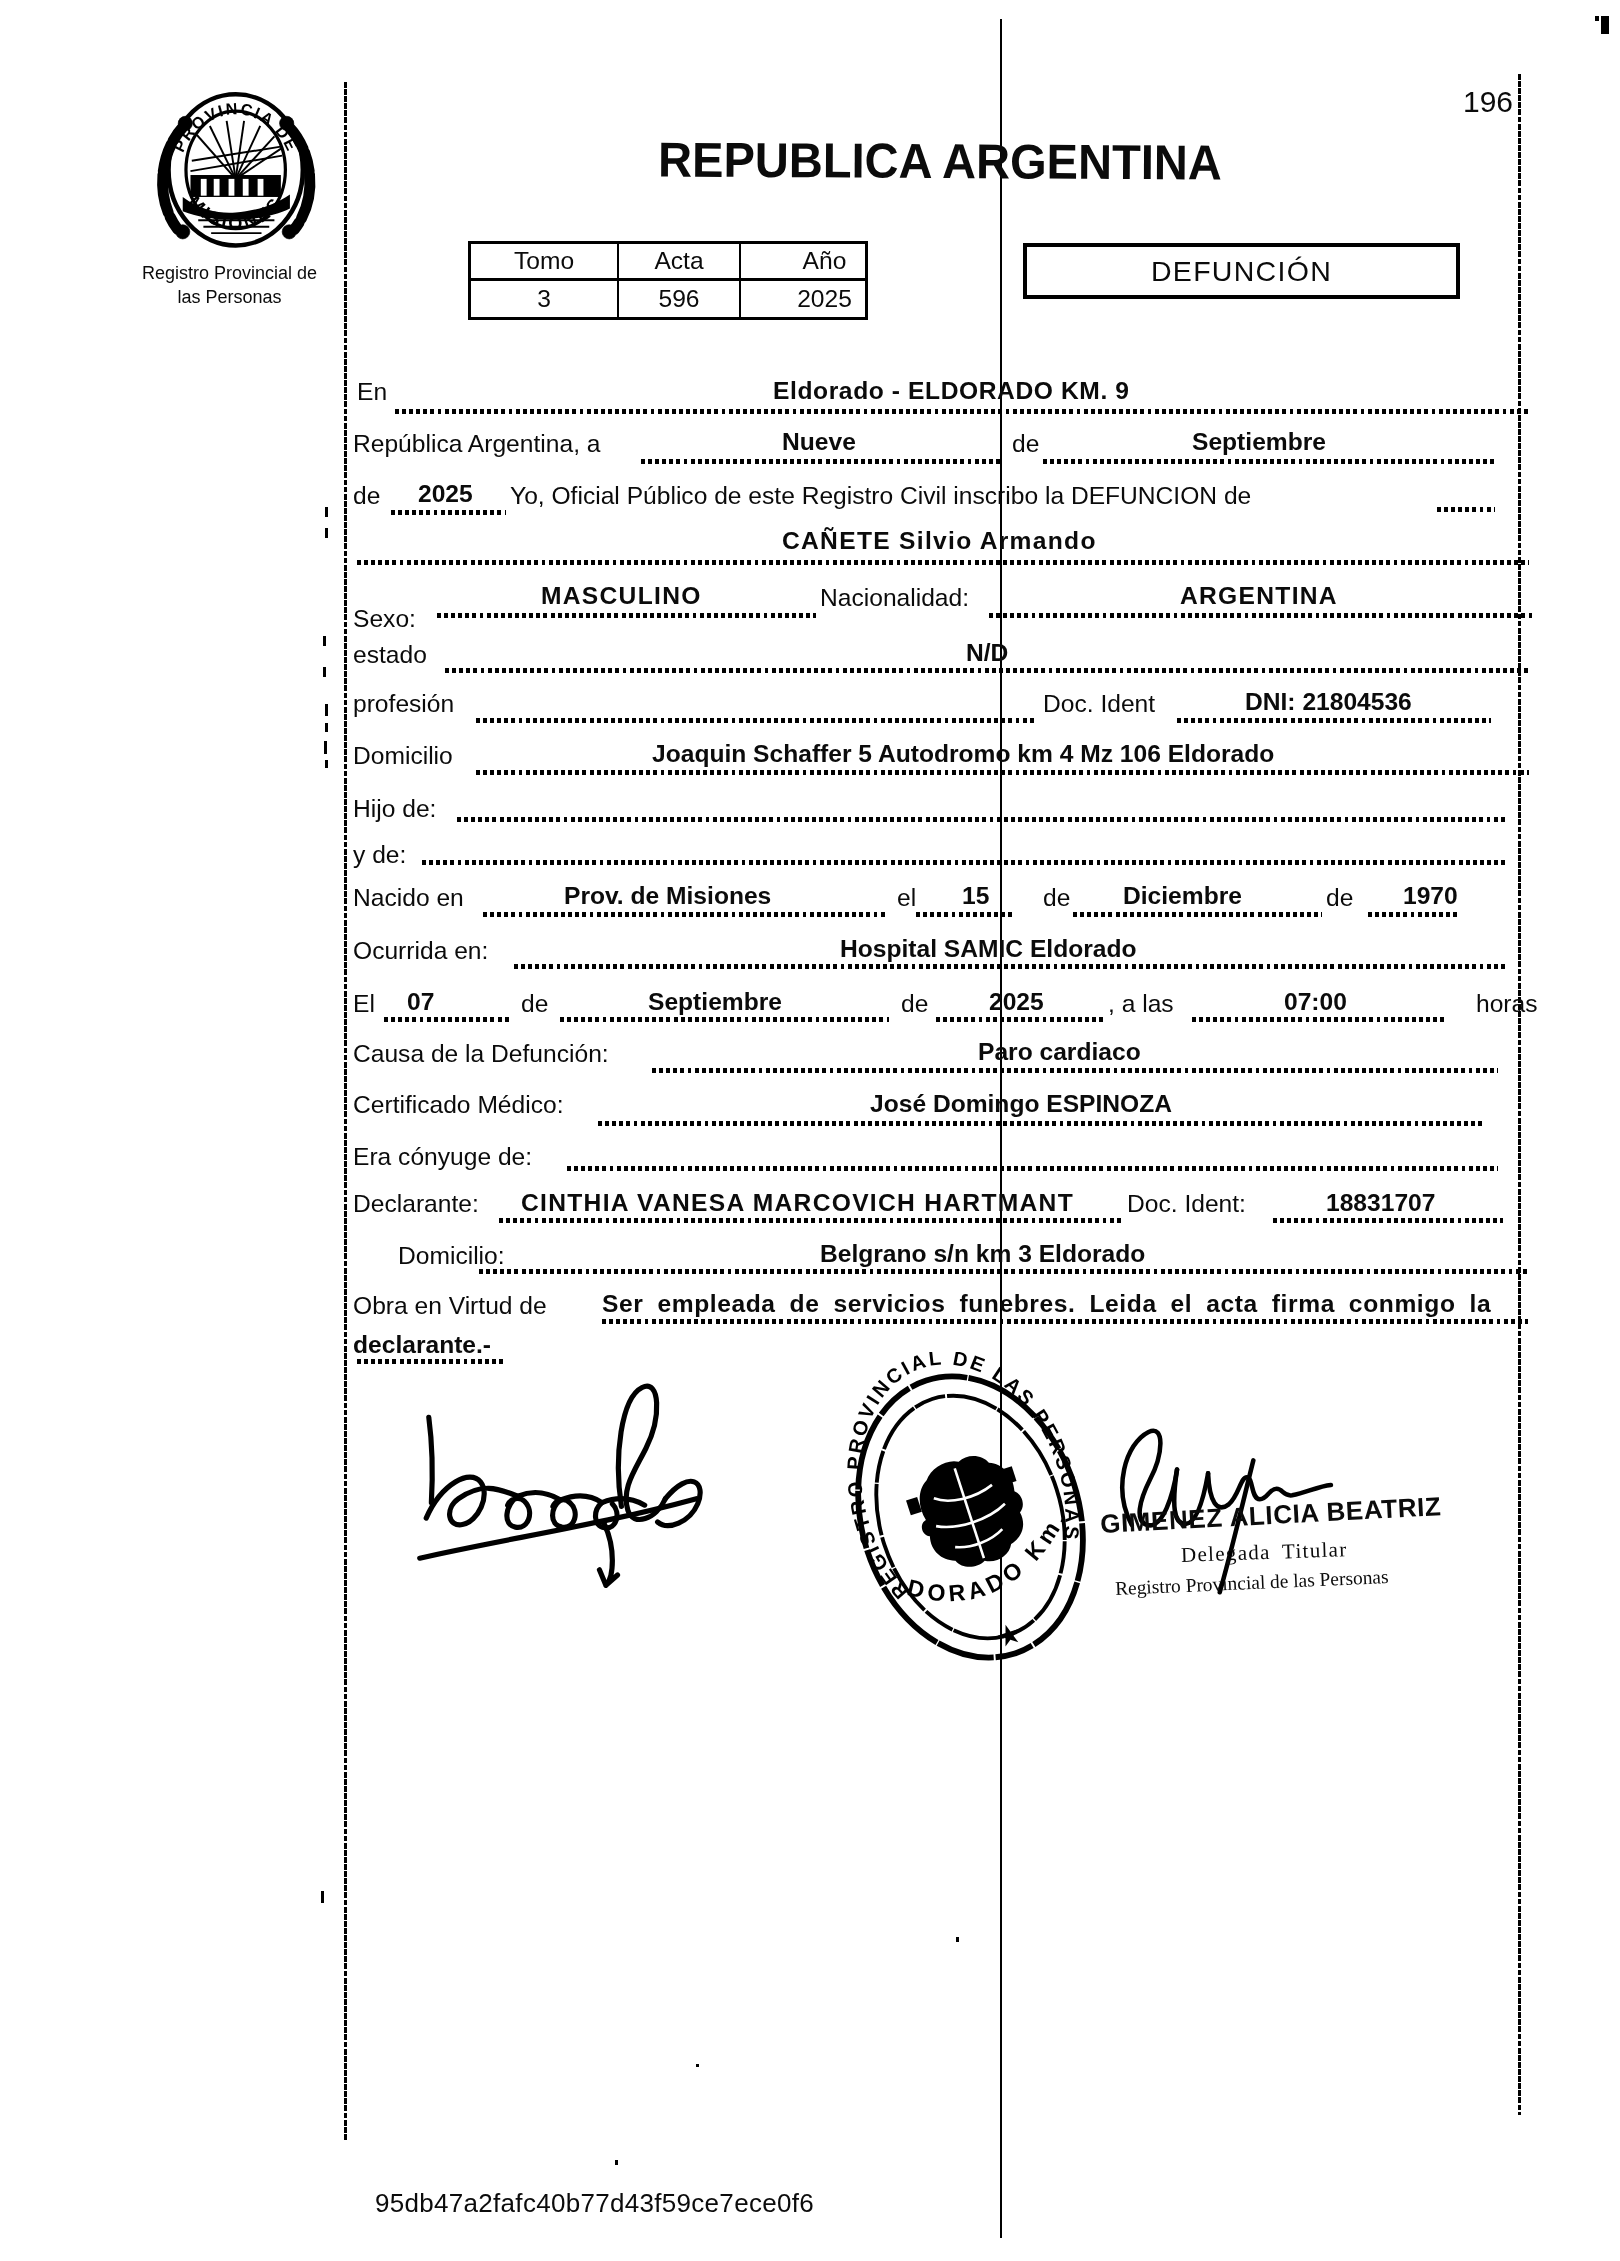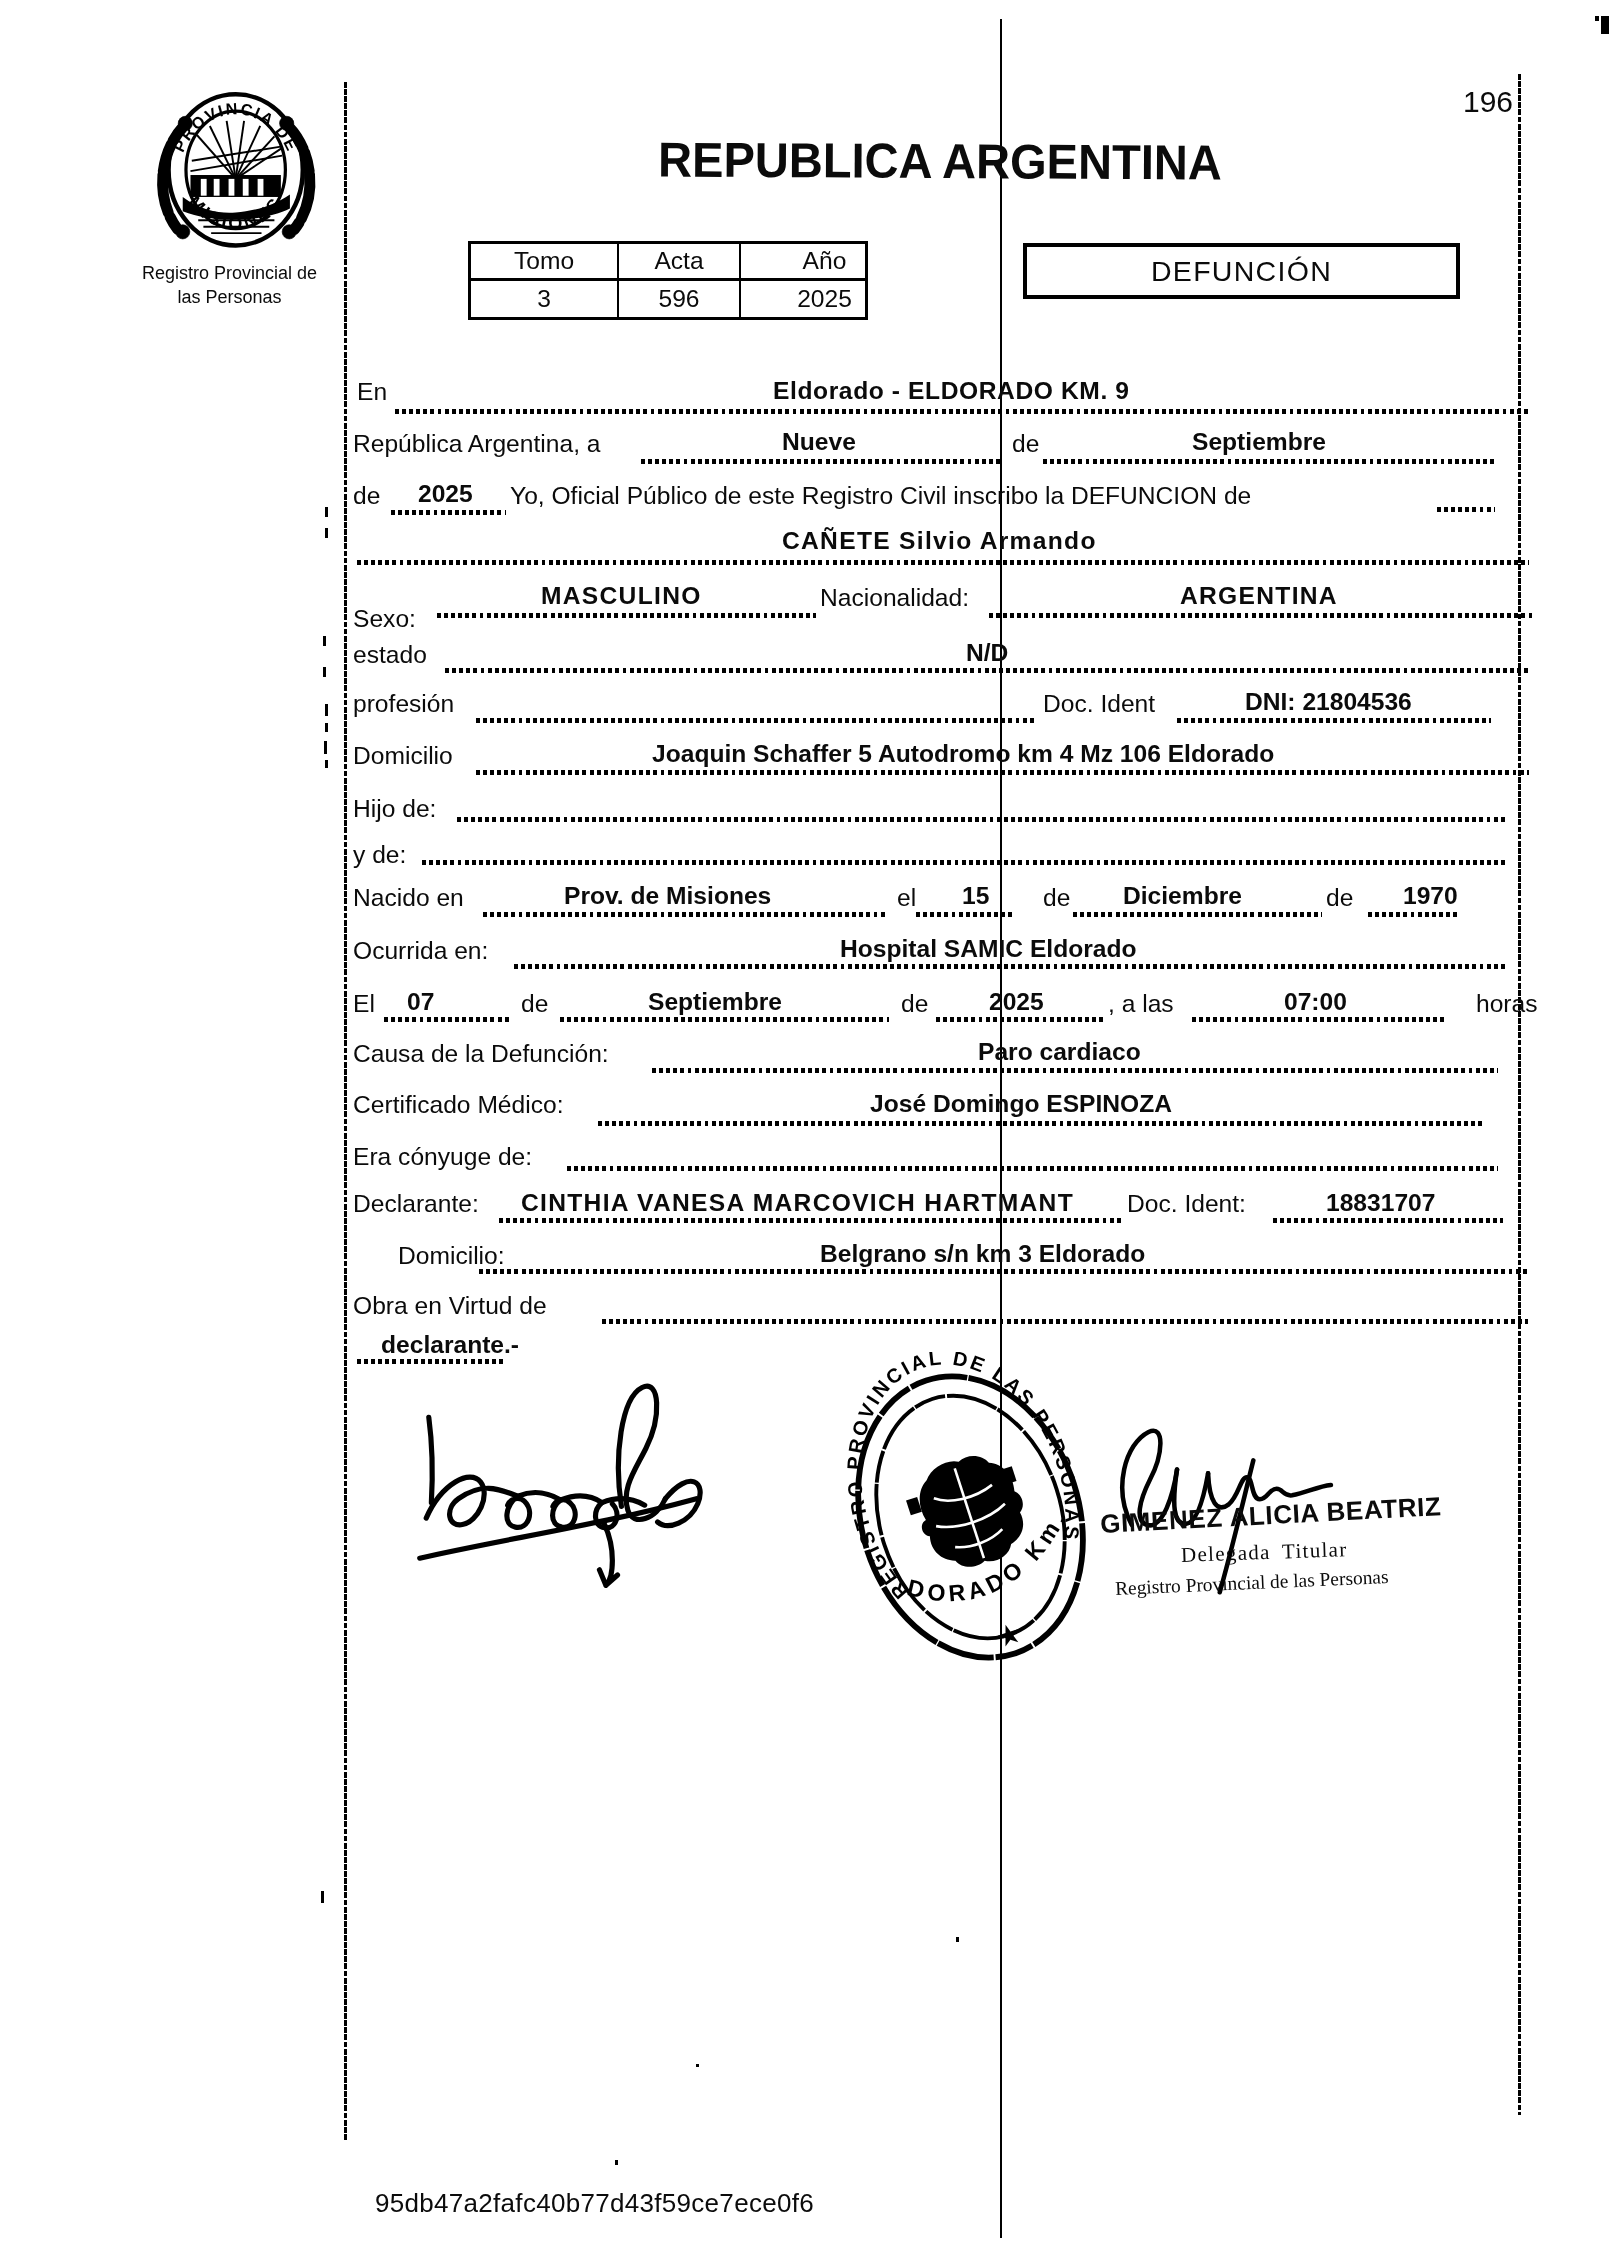--- a/index.html
+++ b/index.html
@@ -238,22 +238,23 @@
   <span class="lbl" style="left:1127px;top:1190px;">Doc. Ident:</span>
   <span class="val" style="left:1326px;top:1189px;">18831707</span>
   <div class="dot" style="left:499px;top:1218px;width:624px;"></div>
   <div class="dot" style="left:1273px;top:1218px;width:230px;"></div>
 
   <span class="lbl" style="left:353px;top:1242px;margin-left:45px;">Domicilio:</span>
   <span class="val" style="left:820px;top:1240px;">Belgrano s/n km 3 Eldorado</span>
   <div class="dot" style="left:479px;top:1269px;width:1049px;"></div>
 
   <span class="lbl" style="left:353px;top:1292px;">Obra en Virtud de</span>
+  <span class="val" style="left:602px;top:1290px;word-spacing:6.5px;letter-spacing:0.6px;">Ser empleada de servicios funebres. Leida el acta firma conmigo la</span>
   <div class="dot" style="left:602px;top:1319px;width:926px;"></div>
-  <span class="val" style="left:353px;top:1331px;margin-left:28px;">declarante.-</span>
+  <span class="val" style="left:353px;top:1331px;">declarante.-</span>
   <div class="dot" style="left:357px;top:1359px;width:149px;"></div>
 
   <svg style="position:absolute;left:408px;top:1372px;" width="304" height="223" viewBox="0 0 470 345">
     <g fill="none" stroke="#000" stroke-width="8" stroke-linecap="round">
       <path d="M 32 70 q 8 60 4 132"></path>
       <path d="M 28 226 C 52 172 96 150 112 170 C 128 190 108 232 84 236 C 62 240 56 212 78 196 C 120 166 150 186 170 192 C 150 206 146 236 166 240 C 186 244 196 216 180 200 C 172 192 158 196 154 206"></path>
       <path d="M 170 192 C 200 180 222 190 236 198 C 220 210 218 236 238 240 C 258 243 266 216 250 202 C 242 194 228 198 224 208"></path>
       <path d="M 236 198 C 266 186 288 194 300 202 C 286 214 286 238 304 241 C 322 244 330 218 316 204"></path>
       <path d="M 300 202 C 330 190 352 198 366 206"></path>
       <path d="M 330 208 C 318 130 330 40 362 24 C 390 10 392 70 368 118 C 350 154 330 180 340 214 C 348 240 384 228 398 196"></path>

